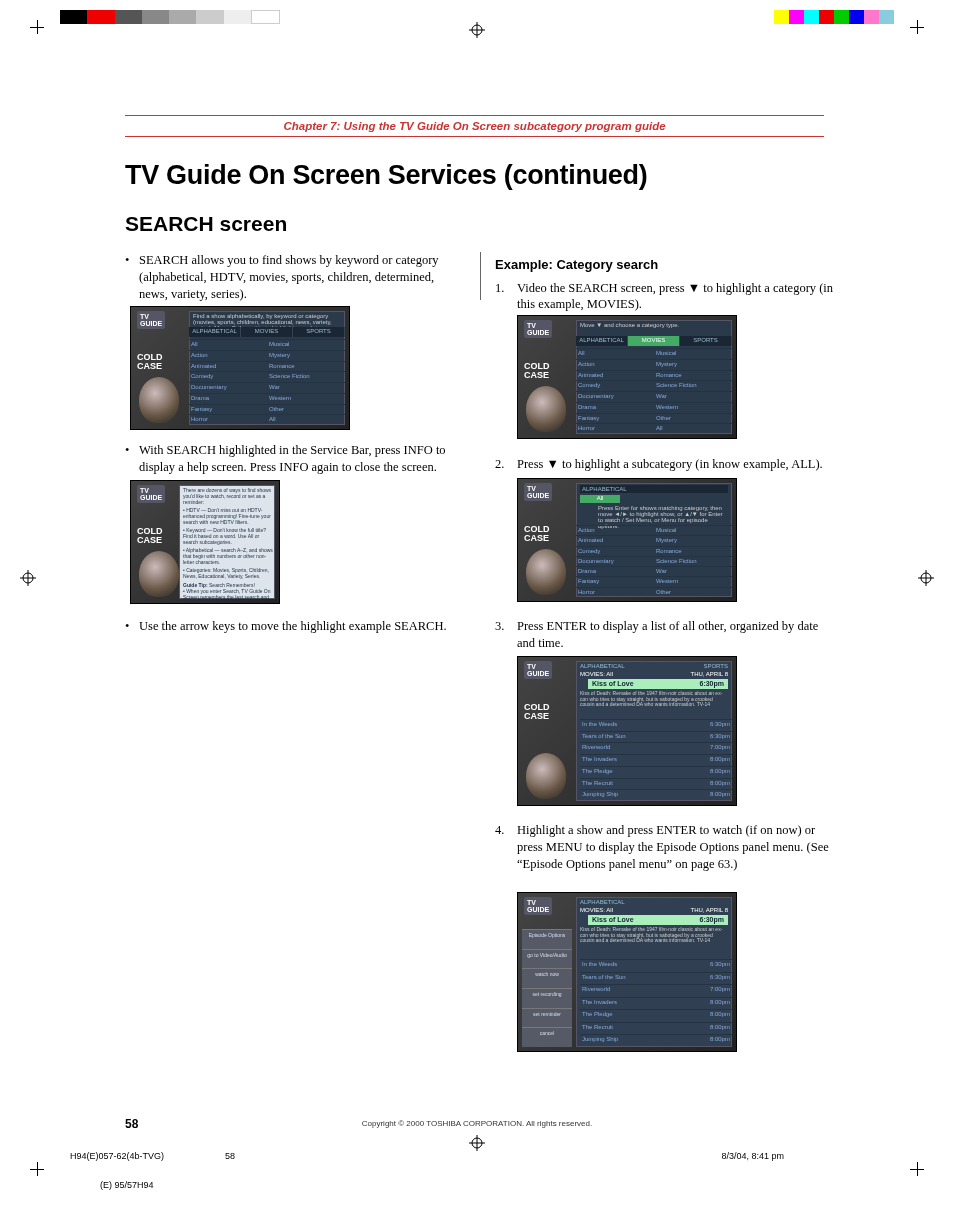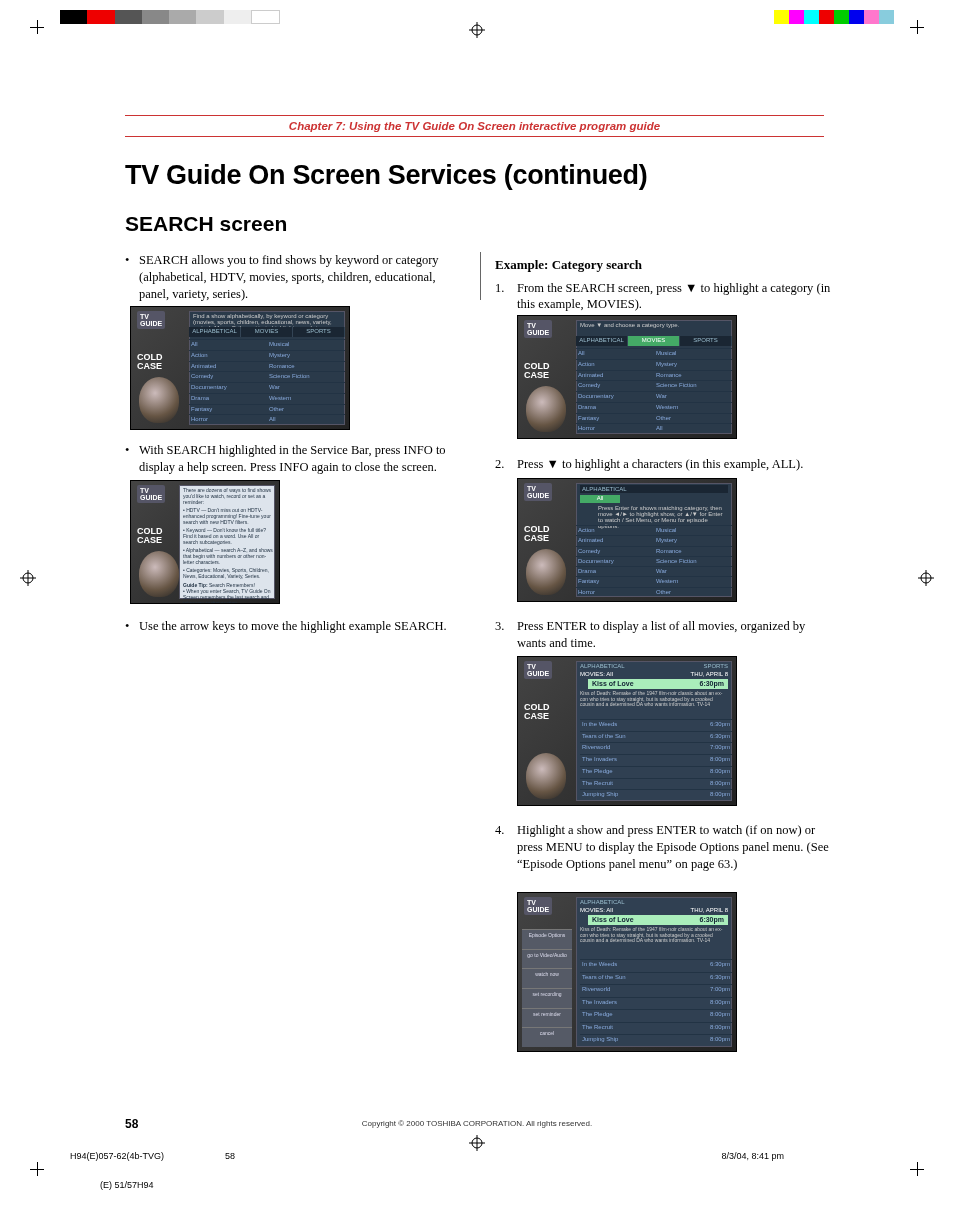--- a/index.html
+++ b/index.html
@@ -53,21 +53,21 @@
   .col {
     position:absolute; width:340px; font-size:12.5px; line-height:1.35;
   }
   .col.left { left:125px; }
   .col.right { left:495px; }
   .bullet { display:flex; margin:0 0 6px 0; }
   .bullet .dot { width:14px; flex:0 0 14px; }
   .bullet .txt { flex:1; }
   .vrule { position:absolute; left:480px; top:252px; height:48px; border-left:1px solid #666; }
 
-  .example-hdr { font-family: Liberation Serif, serif; font-weight:bold; font-size:13px; margin-bottom:6px; }
+  .example-hdr { font-family: Liberation Sans, sans-serif; font-weight:bold; font-size:13px; margin-bottom:6px; }
   .step { display:flex; margin-bottom:8px; }
   .step .num { width:22px; flex:0 0 22px; }
   .step .txt { flex:1; }
 
   
   .shot {
     background: linear-gradient(135deg,#444 0%,#222 100%);
     border:1px solid #000; position:relative; overflow:hidden;
     width:220px; height:124px;
   }
@@ -143,32 +143,32 @@
     </svg>
 </div>
 <div class="side-reg right">
   <svg viewBox="0 0 16 16">
       <circle cx="8" cy="8" r="5" fill="none" stroke="#000"></circle>
       <line x1="8" y1="0" x2="8" y2="16" stroke="#000"></line>
       <line x1="0" y1="8" x2="16" y2="8" stroke="#000"></line>
     </svg>
 </div>
 
-<div class="chapter-bar">Chapter 7: Using the TV Guide On Screen interactive program guide</div>
+<div class="chapter-bar">Chapter 7: Using the TV Guide On Screen subcategory program guide</div>
 
 <div class="headline">TV Guide On Screen Services (continued)</div>
 
 <div class="section-title" style="top:212px">SEARCH screen</div>
 
 <div class="vrule"></div>
 
 <div class="col left" style="top:252px">
   <div class="bullet">
       <div class="dot">•</div>
-      <div class="txt">SEARCH allows you to find shows by keyword or category (alphabetical, HDTV, movies, sports, children, educational, panel, variety, series).</div>
+      <div class="txt">SEARCH allows you to find shows by keyword or category (alphabetical, HDTV, movies, sports, children, determined, news, variety, series).</div>
     </div>
 </div>
 
 <div class="shot" style="position:absolute; left:130px; top:306px;">
   <span class="tvlogo">TV<br>GUIDE</span>
   <div class="coldcase">COLD<br>CASE</div>
   <div class="face"></div>
   <div class="panel"></div>
   <div class="hint">Find a show alphabetically, by keyword or category (movies, sports, children, educational, news, variety, series). Move ▼ then ◄► to highlight search type.</div>
   <div class="tabs">
@@ -239,21 +239,21 @@
       <div class="dot">•</div>
       <div class="txt">Use the arrow keys to move the highlight example SEARCH.</div>
     </div>
 </div>
 
 <div class="col right" style="top:256px">
   <div class="example-hdr">Example: Category search</div>
 
   <div class="step">
       <div class="num">1.</div>
-      <div class="txt">From the SEARCH screen, press ▼ to highlight a category (in this example, MOVIES).</div>
+      <div class="txt">Video the SEARCH screen, press ▼ to highlight a category (in this example, MOVIES).</div>
     </div>
 </div>
 
 <div class="shot" style="position:absolute; left:517px; top:315px;">
   <span class="tvlogo">TV<br>GUIDE</span>
   <div class="coldcase">COLD<br>CASE</div>
   <div class="face"></div>
   <div class="panel"></div>
   <div class="hint">Move ▼ and choose a category type.</div>
   <div class="tabs">
@@ -293,21 +293,21 @@
       <div>
         <span>Horror</span>
         <span>All</span>
       </div>
     </div>
 </div>
 
 <div class="col right" style="top:456px">
   <div class="step">
       <div class="num">2.</div>
-      <div class="txt">Press ▼ to highlight a characters (in this example, ALL).</div>
+      <div class="txt">Press ▼ to highlight a subcategory (in know example, ALL).</div>
     </div>
 </div>
 
 <div class="shot" style="position:absolute; left:517px; top:478px;">
   <span class="tvlogo">TV<br>GUIDE</span>
   <div class="coldcase">COLD<br>CASE</div>
   <div class="face"></div>
   <div class="panel"></div>
   <div style="position:absolute; top:6px; left:62px; right:8px; height:8px; background:#1a2633; font:6px Arial; color:#9bc; padding:1px 2px;"><span>ALPHABETICAL</span></div>
   <div style="position:absolute; top:16px; left:62px; width:40px; height:8px; background:#4a6; font:6px Arial; color:#fff; text-align:center;">All</div>
@@ -340,21 +340,21 @@
       <div>
         <span>Horror</span>
         <span>Other</span>
       </div>
     </div>
 </div>
 
 <div class="col right" style="top:618px">
   <div class="step">
       <div class="num">3.</div>
-      <div class="txt">Press ENTER to display a list of all movies, organized by wants and time.</div>
+      <div class="txt">Press ENTER to display a list of all other, organized by date and time.</div>
     </div>
 </div>
 
 <div class="shot list" style="position:absolute; left:517px; top:656px; height:150px;">
   <span class="tvlogo">TV<br>GUIDE</span>
   <div class="coldcase">COLD<br>CASE</div>
   <div class="face"></div>
   <div class="panel"></div>
   <div style="position:absolute; top:6px; left:62px; right:8px; font:6px Arial; color:#9bc;"><span>ALPHABETICAL</span></div>
   <div style="position:absolute; top:6px; right:8px; font:6px Arial; color:#9bc;"><span>SPORTS</span></div>
@@ -457,13 +457,13 @@
         <span style="text-align: right;">8:00pm</span>
       </div>
     </div>
 </div>
 
 <div class="page-num">58</div>
 <div class="copyright">Copyright © 2000 TOSHIBA CORPORATION. All rights reserved.</div>
 <div class="footer-left">H94(E)057-62(4b-TVG)</div>
 <div class="footer-mid">58</div>
 <div class="footer-right">8/3/04, 8:41 pm</div>
-<div class="footer-stub">(E) 51/57H94</div>
+<div class="footer-stub">(E) 95/57H94</div>
 
 </body></html>

